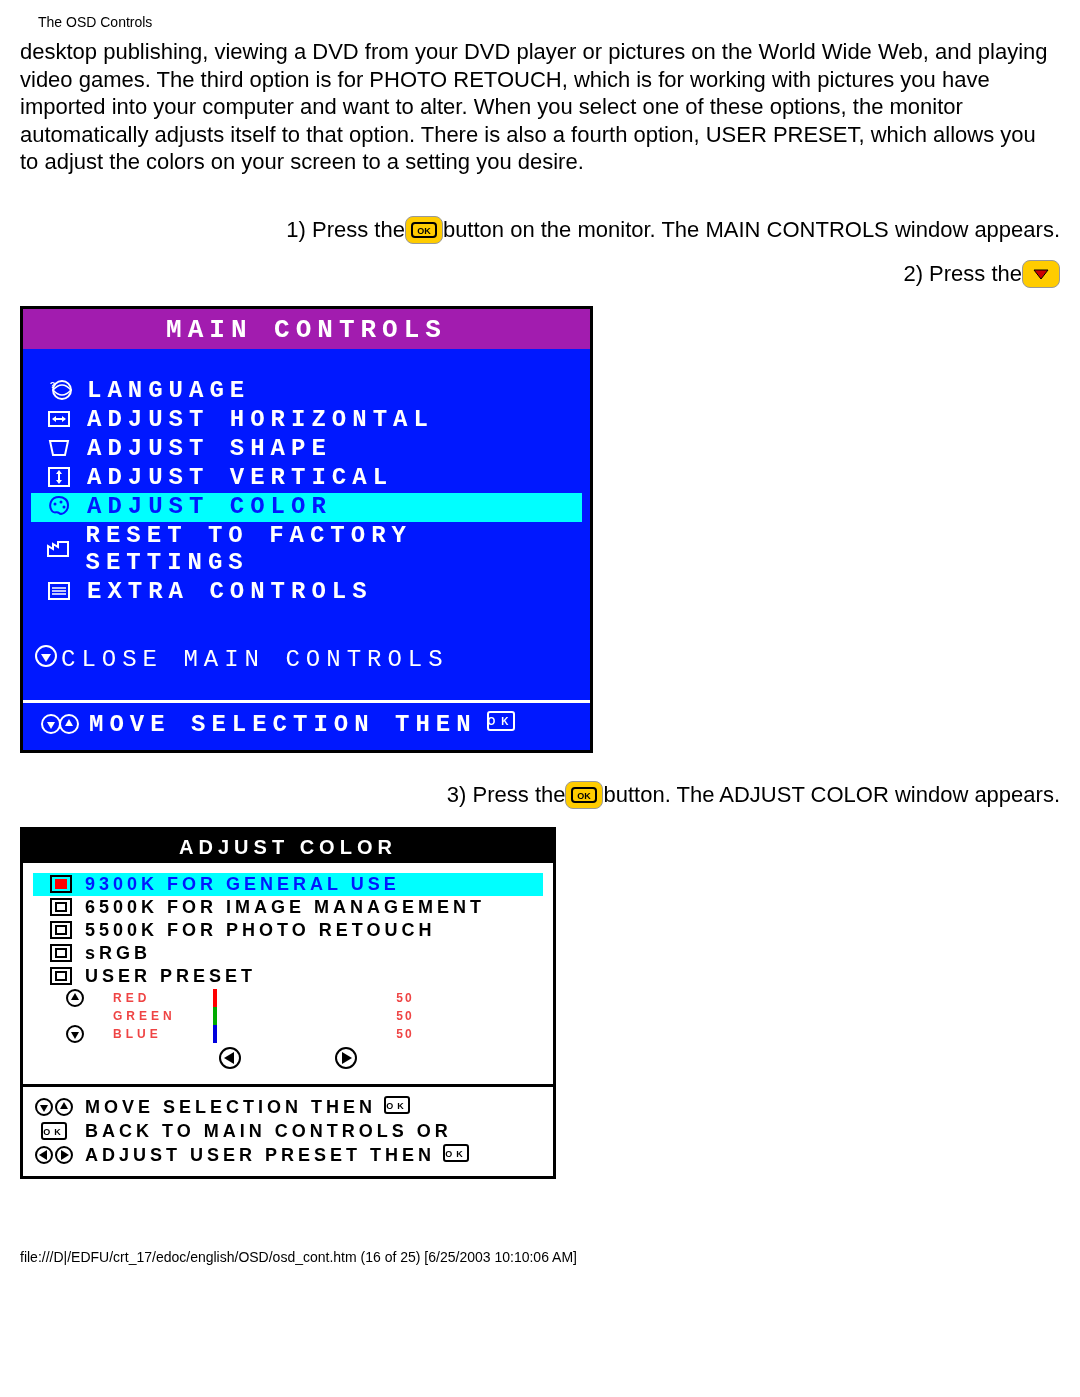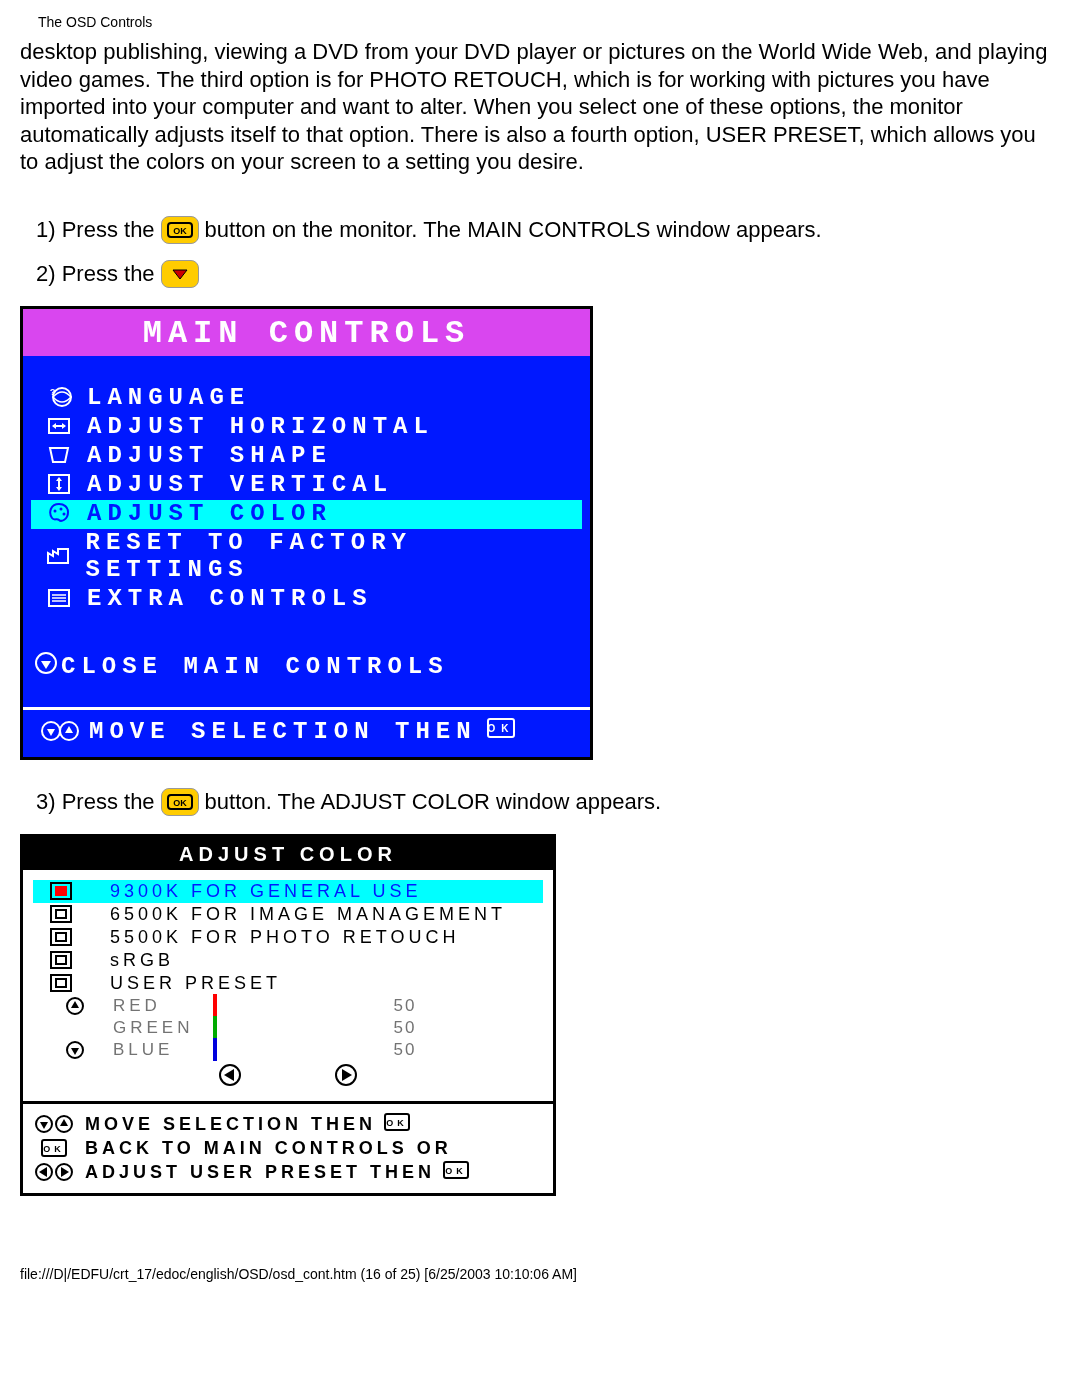--- a/index.html
+++ b/index.html
@@ -17,51 +17,51 @@
     font-size: 14px;
     margin: 4px 0 8px 18px;
   }
   .intro {
     font-size: 22px;
     line-height: 1.25;
     margin-bottom: 40px;
   }
   .step-row {
     font-size: 22px;
-    margin: 16px 16px;
+    margin: 16px 0;
     display: flex;
     align-items: center;
     flex-wrap: wrap;
-    gap: 6px;
+    justify-content: flex-end;
   }
   .btn-icon {
     display: inline-flex;
     align-items: center;
     justify-content: center;
     width: 36px;
     height: 26px;
     border-radius: 8px;
     vertical-align: middle;
     border: 1px solid #999;
     background: #fc0;
   }
   .btn-icon svg { display: block; }
   .osd1 {
     width: 567px;
     background: #0018ff;
     border: 3px solid #000;
     margin: 18px 0 28px 0;
   }
   .osd1-title {
-    background: #d946ef;
+    background: #a21caf;
     color: #fff;
     text-align: center;
     font-family: "Courier New", monospace;
     font-weight: bold;
-    font-size: 32px;
+    font-size: 26px;
     letter-spacing: 6px;
     padding: 6px 0 4px 0;
   }
   .osd1-body { padding: 28px 8px 24px 8px; }
   .osd1-item {
     display: flex;
     align-items: center;
     color: #fff;
     font-family: "Courier New", monospace;
     font-weight: bold;
@@ -77,21 +77,21 @@
     width: 56px;
     display: flex;
     justify-content: center;
     align-items: center;
   }
   .osd1-close {
     display: flex;
     align-items: center;
     color: #fff;
     font-family: "Courier New", monospace;
-    font-weight: bold;
+    font-weight: normal;
     font-size: 24px;
     letter-spacing: 6px;
     margin-top: 36px;
     padding-left: 0;
   }
   .osd1-footer {
     border-top: 3px solid #fff;
     display: flex;
     align-items: center;
     color: #fff;
@@ -116,38 +116,37 @@
     font-weight: bold;
     font-size: 20px;
     letter-spacing: 5px;
     padding: 6px 0 4px 0;
   }
   .osd2-body { padding: 10px 10px 6px 10px; }
   .osd2-item {
     display: flex;
     align-items: center;
     font-family: Arial, sans-serif;
-    font-weight: normal;
+    font-weight: bold;
     font-size: 18px;
     letter-spacing: 4px;
     color: #000;
     padding: 1px 4px;
-    gap: 25px;
   }
   .osd2-item.highlight { background: #00ffff; color: #0018ff; }
   .osd2-item .icon-cell { width: 48px; display:flex; justify-content:center; }
   .preset-row {
     display: grid;
     grid-template-columns: 76px 100px 170px 50px;
     align-items: center;
     font-family: Arial, sans-serif;
-    font-weight: normal;
-    font-size: 17px;
+    font-weight: bold;
+    font-size: 12px;
     letter-spacing: 4px;
-    color: #737373;
+    color: #ef4444;
     padding: 1px 4px;
   }
   .preset-row .ind { display:flex; justify-content:center; }
   .bar-outer { height: 14px; border: 2px solid; position: relative; }
   .bar-outer.red { border-color: #f00; }
   .bar-outer.green { border-color: #0a0; }
   .bar-outer.blue { border-color: #00d; }
   .bar-fill { position:absolute; left:0; top:0; bottom:0; }
   .bar-fill.red { background:#f00; }
   .bar-fill.green { background:#0a0; }

